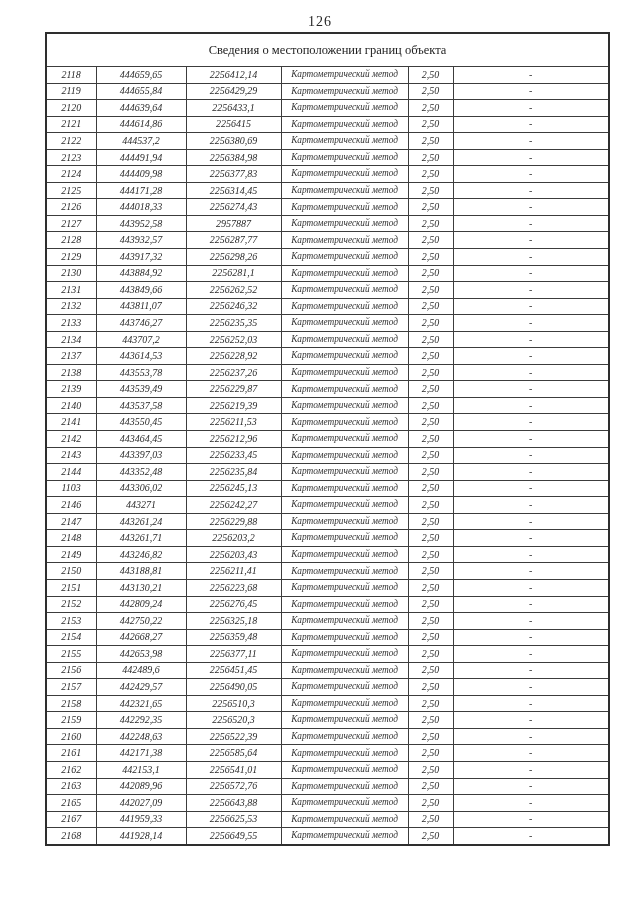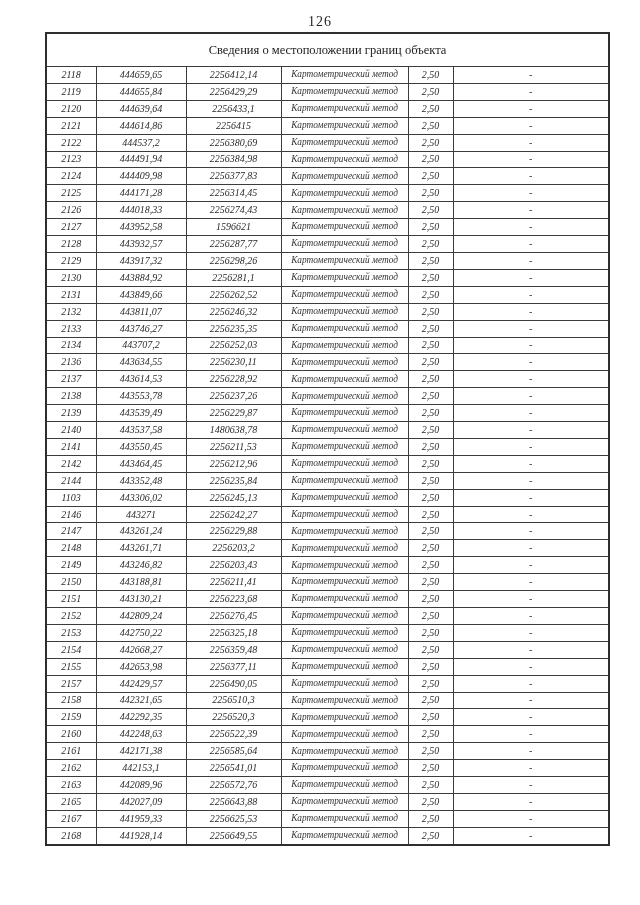--- a/index.html
+++ b/index.html
@@ -165,21 +165,21 @@
       <td>2126</td>
       <td>444018,33</td>
       <td>2256274,43</td>
       <td class="method">Картометрический метод</td>
       <td>2,50</td>
       <td class="desc">-</td>
     </tr>
         <tr>
       <td>2127</td>
       <td>443952,58</td>
-      <td>1596621</td>
+      <td>2957887</td>
       <td class="method">Картометрический метод</td>
       <td>2,50</td>
       <td class="desc">-</td>
     </tr>
         <tr>
       <td>2128</td>
       <td>443932,57</td>
       <td>2256287,77</td>
       <td class="method">Картометрический метод</td>
       <td>2,50</td>
@@ -227,28 +227,20 @@
     </tr>
         <tr>
       <td>2134</td>
       <td>443707,2</td>
       <td>2256252,03</td>
       <td class="method">Картометрический метод</td>
       <td>2,50</td>
       <td class="desc">-</td>
     </tr>
         <tr>
-      <td>2136</td>
-      <td>443634,55</td>
-      <td>2256230,11</td>
-      <td class="method">Картометрический метод</td>
-      <td>2,50</td>
-      <td class="desc">-</td>
-    </tr>
-        <tr>
       <td>2137</td>
       <td>443614,53</td>
       <td>2256228,92</td>
       <td class="method">Картометрический метод</td>
       <td>2,50</td>
       <td class="desc">-</td>
     </tr>
         <tr>
       <td>2138</td>
       <td>443553,78</td>
@@ -261,21 +253,21 @@
       <td>2139</td>
       <td>443539,49</td>
       <td>2256229,87</td>
       <td class="method">Картометрический метод</td>
       <td>2,50</td>
       <td class="desc">-</td>
     </tr>
         <tr>
       <td>2140</td>
       <td>443537,58</td>
-      <td>1480638,78</td>
+      <td>2256219,39</td>
       <td class="method">Картометрический метод</td>
       <td>2,50</td>
       <td class="desc">-</td>
     </tr>
         <tr>
       <td>2141</td>
       <td>443550,45</td>
       <td>2256211,53</td>
       <td class="method">Картометрический метод</td>
       <td>2,50</td>
@@ -283,20 +275,28 @@
     </tr>
         <tr>
       <td>2142</td>
       <td>443464,45</td>
       <td>2256212,96</td>
       <td class="method">Картометрический метод</td>
       <td>2,50</td>
       <td class="desc">-</td>
     </tr>
         <tr>
+      <td>2143</td>
+      <td>443397,03</td>
+      <td>2256233,45</td>
+      <td class="method">Картометрический метод</td>
+      <td>2,50</td>
+      <td class="desc">-</td>
+    </tr>
+        <tr>
       <td>2144</td>
       <td>443352,48</td>
       <td>2256235,84</td>
       <td class="method">Картометрический метод</td>
       <td>2,50</td>
       <td class="desc">-</td>
     </tr>
         <tr>
       <td>1103</td>
       <td>443306,02</td>
@@ -374,20 +374,28 @@
       <td>442668,27</td>
       <td>2256359,48</td>
       <td class="method">Картометрический метод</td>
       <td>2,50</td>
       <td class="desc">-</td>
     </tr>
         <tr>
       <td>2155</td>
       <td>442653,98</td>
       <td>2256377,11</td>
+      <td class="method">Картометрический метод</td>
+      <td>2,50</td>
+      <td class="desc">-</td>
+    </tr>
+        <tr>
+      <td>2156</td>
+      <td>442489,6</td>
+      <td>2256451,45</td>
       <td class="method">Картометрический метод</td>
       <td>2,50</td>
       <td class="desc">-</td>
     </tr>
         <tr>
       <td>2157</td>
       <td>442429,57</td>
       <td>2256490,05</td>
       <td class="method">Картометрический метод</td>
       <td>2,50</td>

